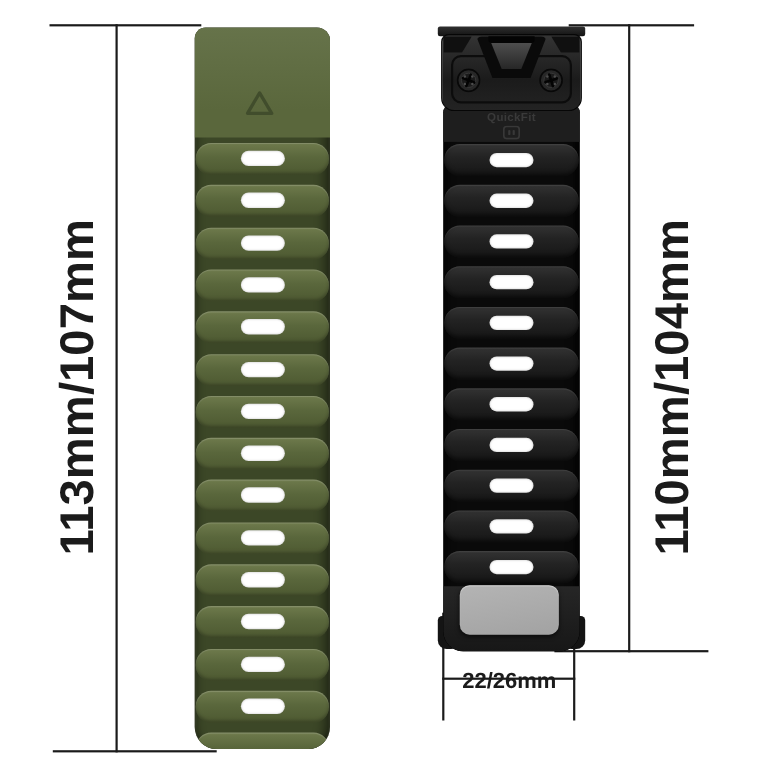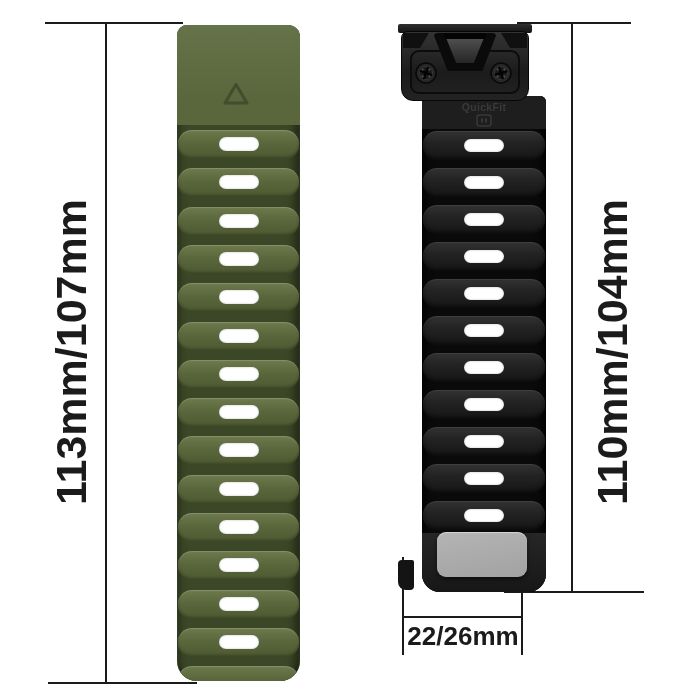--- a/index.html
+++ b/index.html
@@ -19,21 +19,21 @@
   #dw-r  {left:521px;top:557px;width:2px;height:98px}
   #dw-h  {left:402px;top:616px;width:121px;height:2px}
 
   .dim-label{
     position:absolute;white-space:nowrap;color:var(--line,#1b1b1b);
     font-weight:600;z-index:4;letter-spacing:0;
     transform:translate(-50%,-50%) rotate(-90deg);
   }
   #dl-label{left:71px;top:352px;font-size:43px}
   #dr-label{left:612px;top:352px;font-size:43px}
-  #dw-label{left:463px;top:636px;font-size:26px;transform:translate(-50%,-50%)}
+  #dw-label{left:463px;top:620px;font-size:20px;transform:translate(-50%,-50%)}
 
   
   #band-green{
     position:absolute;left:177px;top:25px;width:123px;height:656px;
     background:var(--g-groove,#3c4727);border-radius:10px 12px 20px 20px;
     overflow:hidden;z-index:2;
     box-shadow:inset 0 2px 3px rgba(255,255,255,.15),
                inset 4px 0 7px rgba(0,0,0,.22),
                inset -6px 0 9px rgba(0,0,0,.38),
                inset 0 -3px 5px rgba(0,0,0,.28);
@@ -62,21 +62,20 @@
   .ridge.b .slot{height:13px;top:8px}
 
   
   #band-black{
     position:absolute;left:403px;top:96px;width:124px;height:496px;
     background:var(--b-groove,#0a0a0a);border-radius:6px 6px 18px 18px;
     overflow:hidden;z-index:2;
     box-shadow:inset 4px 0 7px rgba(0,0,0,.5),
                inset -5px 0 8px rgba(0,0,0,.55),
                inset 0 -3px 5px rgba(0,0,0,.5);
-    margin-left:19px;
   }
   #b-tail{position:absolute;left:0;right:0;top:0;height:33px;background:#1e1e1e}
   #qf-label{
     position:absolute;left:0;right:0;top:5px;text-align:center;
     font-size:10.5px;font-weight:700;color:#3a3a3a;letter-spacing:.3px;
   }
   #qf-logo{position:absolute;left:50%;top:18px;transform:translateX(-50%)}
   #b-bottom{
     position:absolute;left:0;right:0;top:437px;bottom:0;
     background:linear-gradient(180deg,#262626,#171717);border-radius:0 0 18px 18px;

